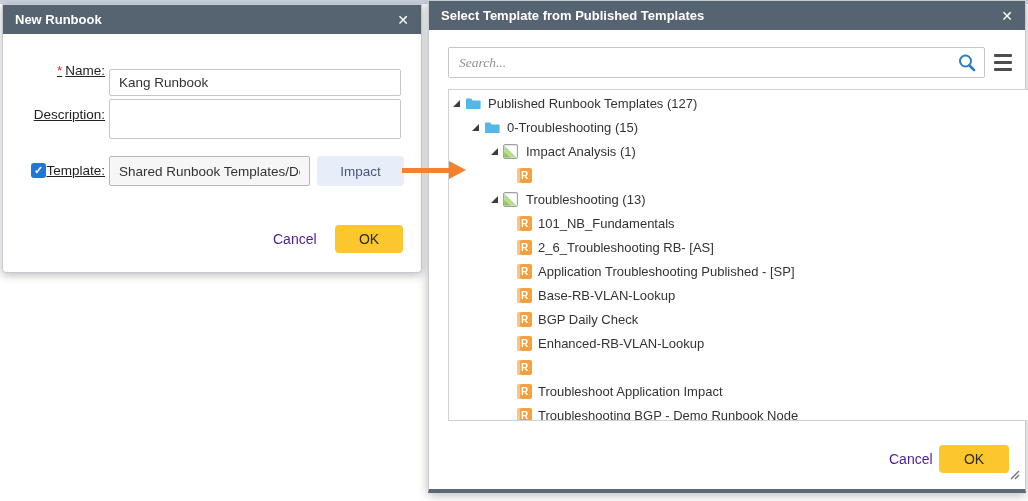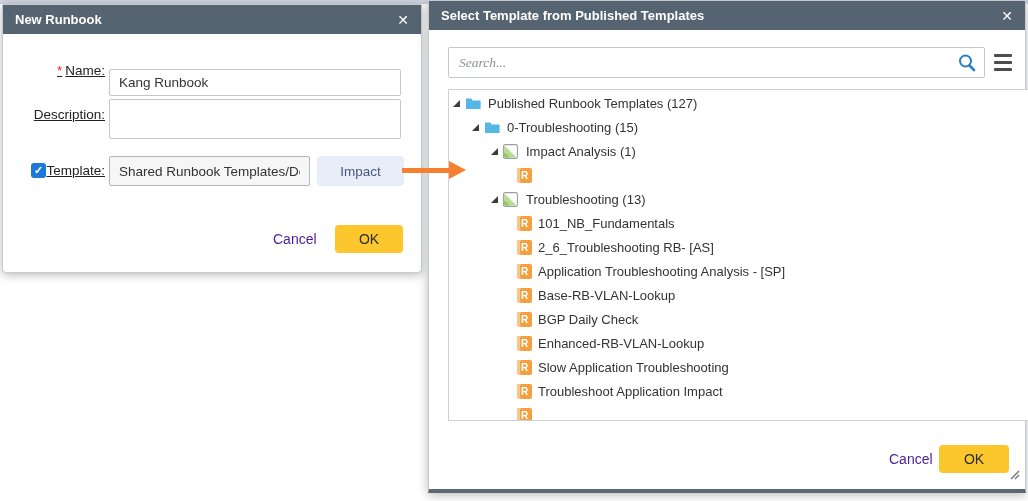--- a/index.html
+++ b/index.html
@@ -247,50 +247,50 @@
           <span>101_NB_Fundamentals</span>
         </div>
         <div class="tree-row" style="padding-left: 56px;">
           <span class="caret-box"></span>
           <span class="runbook-ico">R</span>
           <span>2_6_Troubleshooting RB- [AS]</span>
         </div>
         <div class="tree-row" style="padding-left: 56px;">
           <span class="caret-box"></span>
           <span class="runbook-ico">R</span>
-          <span>Application Troubleshooting Analysis - [SP]</span>
+          <span>Application Troubleshooting Published - [SP]</span>
         </div>
         <div class="tree-row" style="padding-left: 56px;">
           <span class="caret-box"></span>
           <span class="runbook-ico">R</span>
           <span>Base-RB-VLAN-Lookup</span>
         </div>
         <div class="tree-row" style="padding-left: 56px;">
           <span class="caret-box"></span>
           <span class="runbook-ico">R</span>
           <span>BGP Daily Check</span>
         </div>
         <div class="tree-row" style="padding-left: 56px;">
           <span class="caret-box"></span>
           <span class="runbook-ico">R</span>
           <span>Enhanced-RB-VLAN-Lookup</span>
         </div>
         <div class="tree-row" style="padding-left: 56px;">
           <span class="caret-box"></span>
           <span class="runbook-ico">R</span>
-          <span>Slow Application Troubleshooting</span>
         </div>
         <div class="tree-row" style="padding-left: 56px;">
           <span class="caret-box"></span>
           <span class="runbook-ico">R</span>
           <span>Troubleshoot Application Impact</span>
         </div>
         <div class="tree-row" style="padding-left: 56px;">
           <span class="caret-box"></span>
           <span class="runbook-ico">R</span>
+          <span>Troubleshooting BGP - Demo Runbook Node</span>
         </div>
       </div>
     <div class="vscroll">
       <div class="sb-up"></div>
       <div class="sb-thumb"></div>
       <div class="sb-down"></div>
     </div>
   </div>
 
   <button class="cancel-link">Cancel</button>

